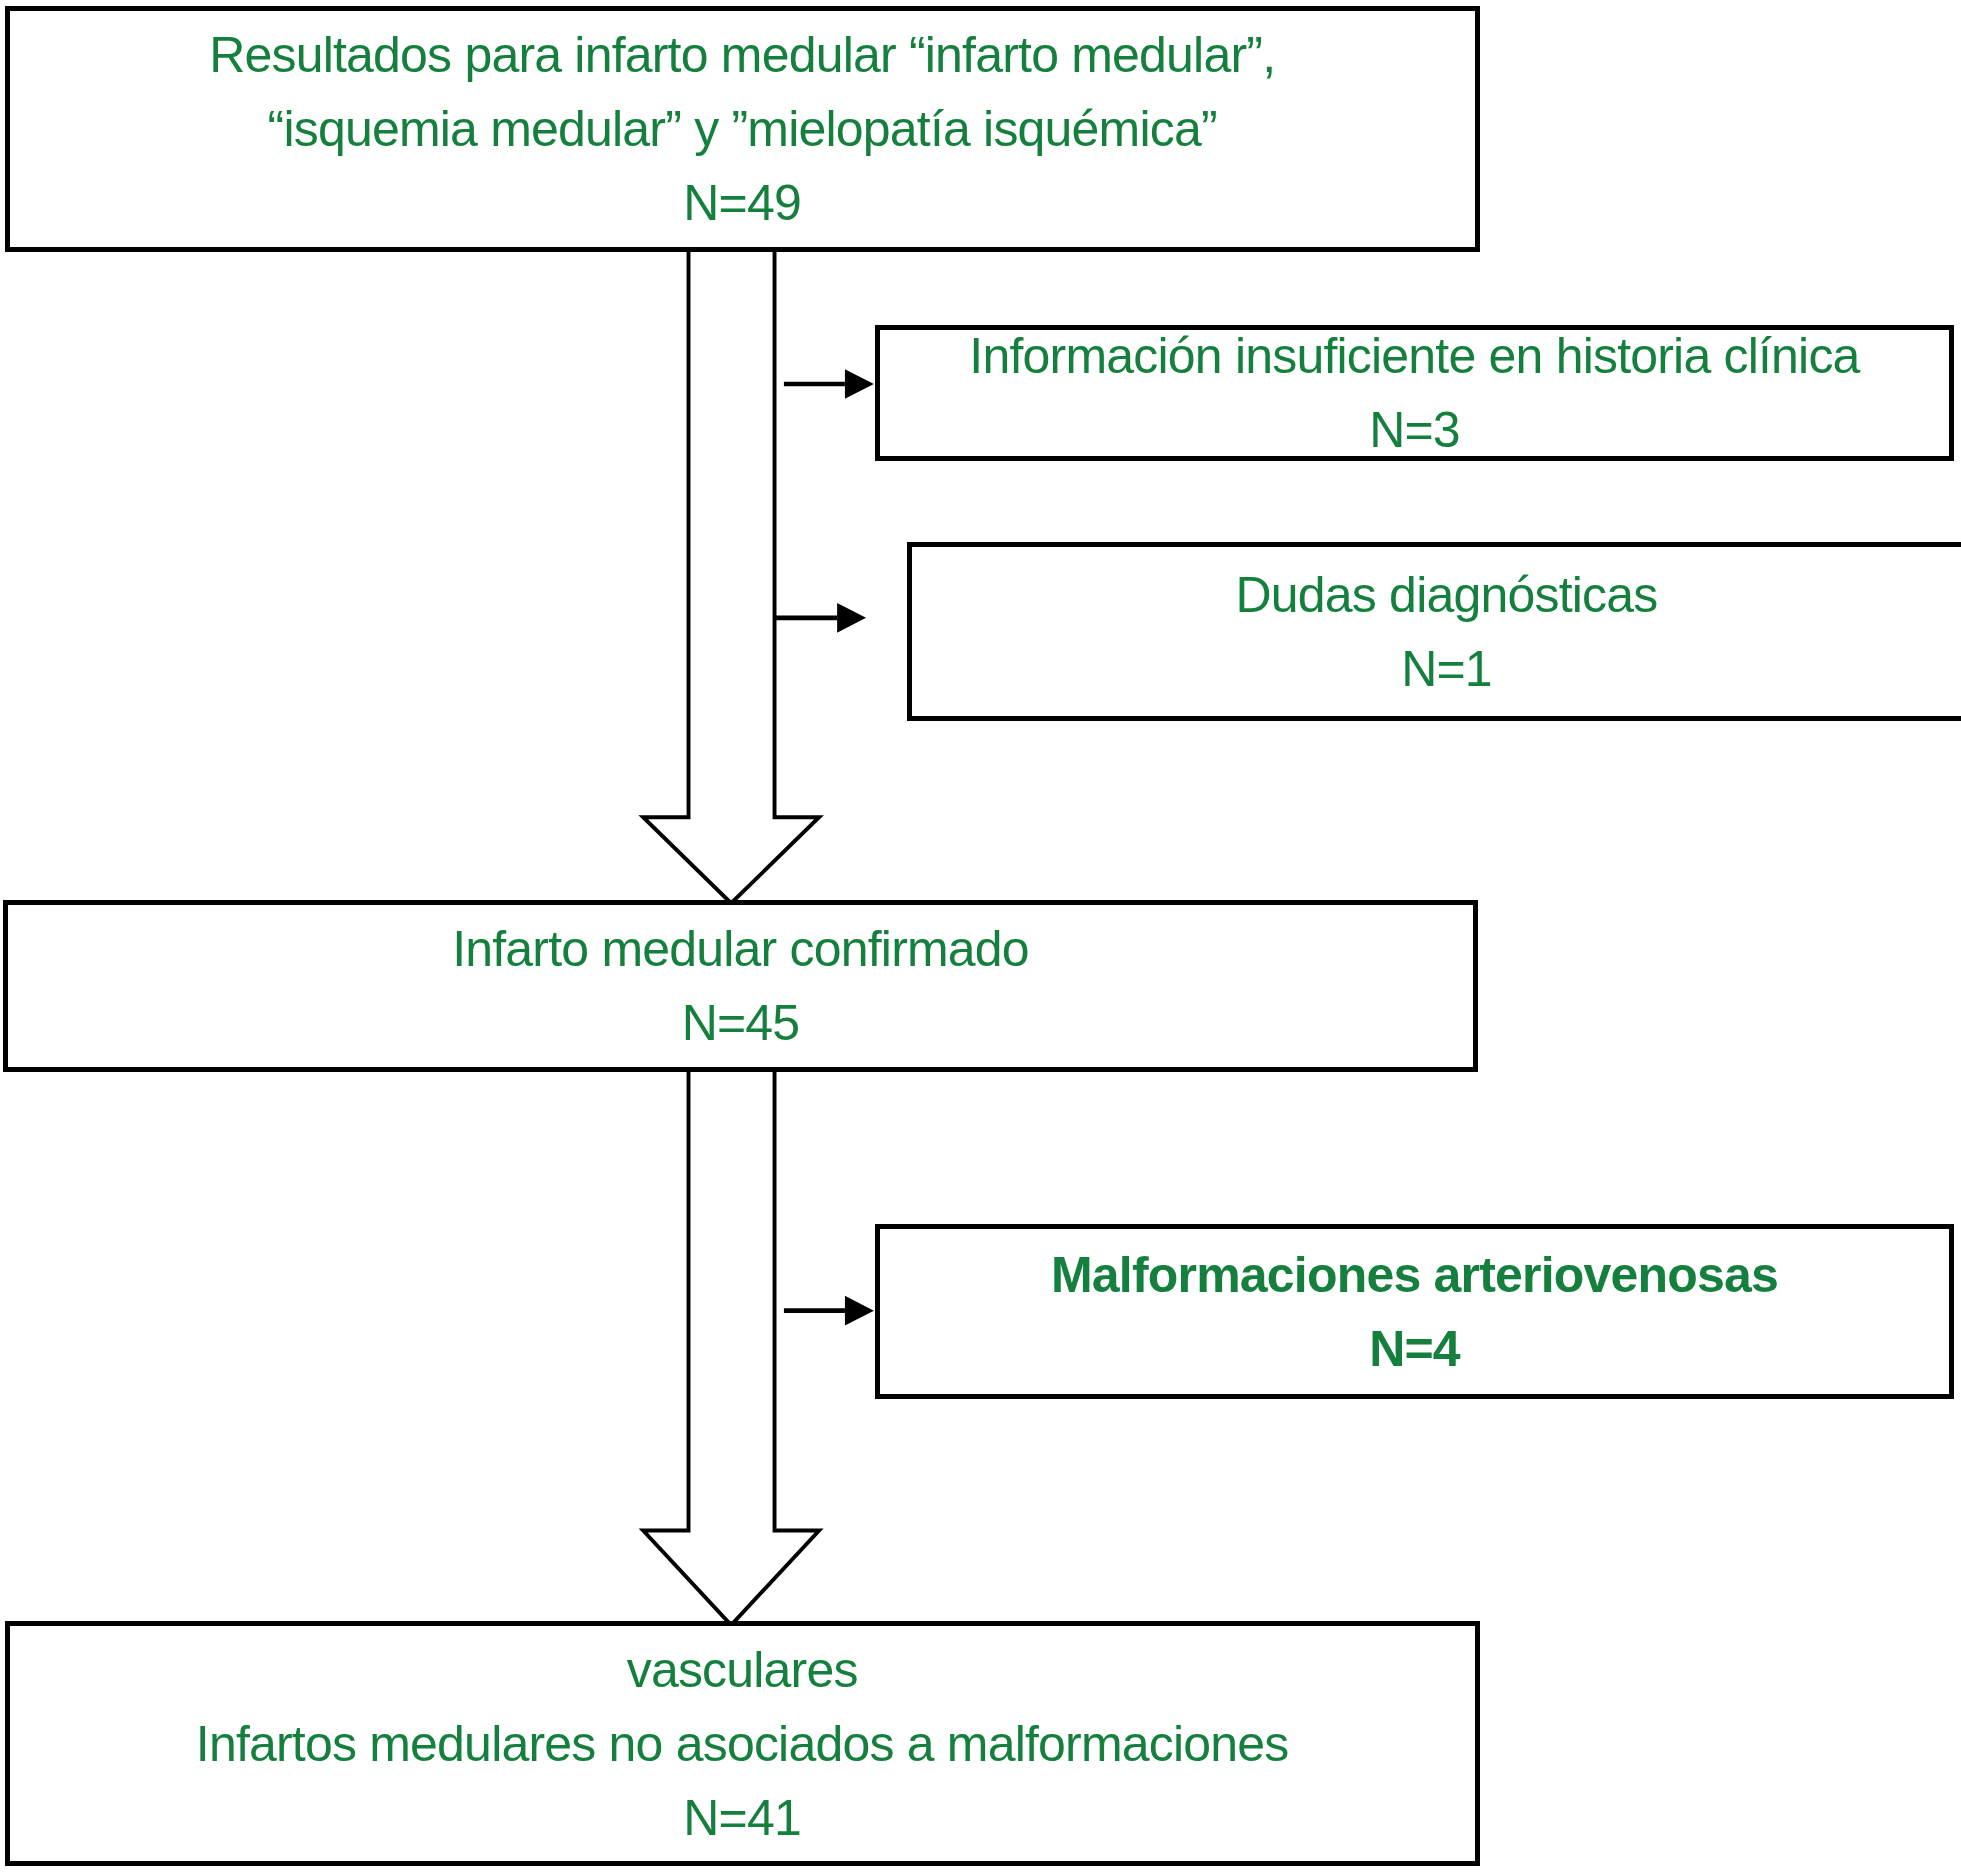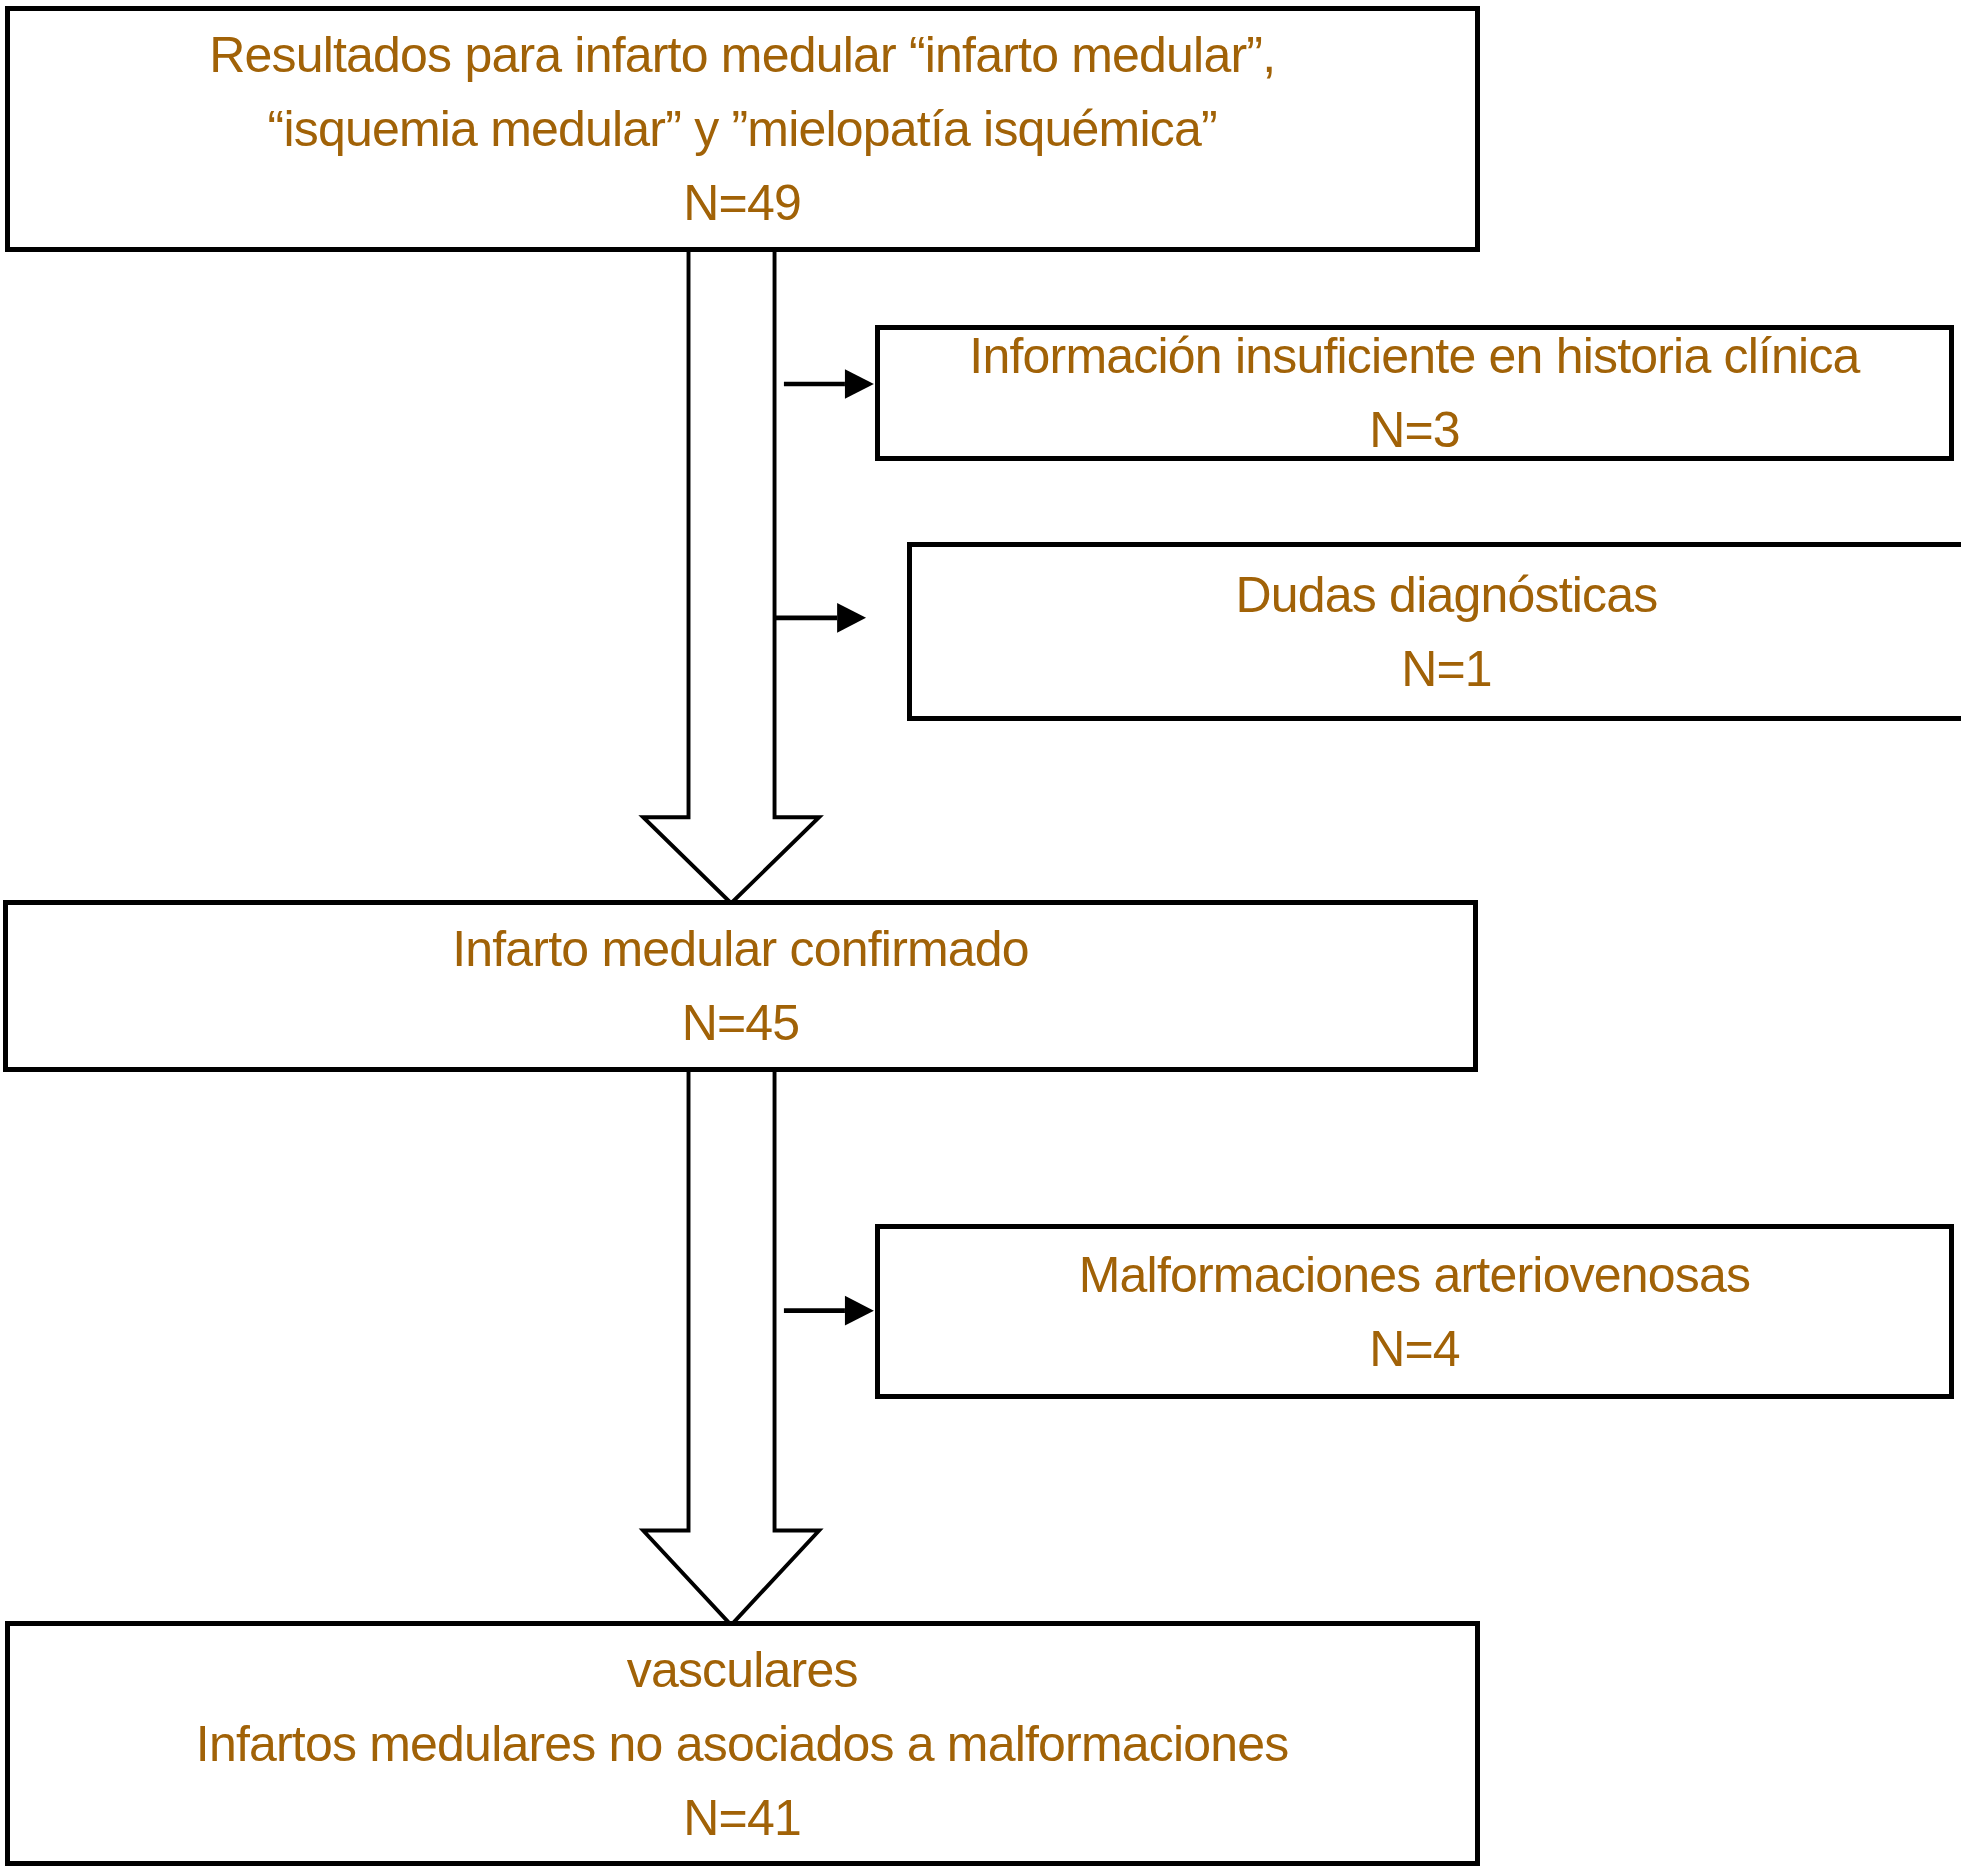--- a/index.html
+++ b/index.html
@@ -6,21 +6,21 @@
     margin: 0;
     padding: 0;
     background: #ffffff;
   }
   .canvas {
     position: relative;
     width: 1962px;
     height: 1873px;
     background: #ffffff;
     font-family: "Liberation Sans", sans-serif;
-    color: #a16207;
+    color: #15803d;
   }
   .arrow-layer {
     position: absolute;
     left: 0;
     top: 0;
     z-index: 0;
   }
   .box {
     position: absolute;
     box-sizing: border-box;
@@ -37,21 +37,21 @@
     letter-spacing: -0.8px;
   }
   .box .tline {
     white-space: nowrap;
   }
   
   .box-top    { left: 4.7px;    top: 6.3px;    width: 1475px; height: 246px; }
   .box-side1  { left: 875px; top: 325px;  width: 1079px; height: 136px; }
   .box-side2  { left: 875px; top: 542px;  width: 1079px; height: 179px; margin-left: 32px; }
   .box-mid    { left: 3px;    top: 900px; width: 1475px; height: 172px; }
-  .box-side3  { left: 875px; top: 1224px; width: 1079px; height: 175px; }
+  .box-side3  { left: 875px; top: 1224px; width: 1079px; height: 175px; font-weight: bold; }
   .box-bottom { left: 4.7px;    top: 1621px; width: 1475px; height: 245px; }
 </style>
 </head>
 <body>
 
 <div class="canvas">
 
   <svg class="arrow-layer" width="1962" height="1873" viewBox="0 0 2508 2395">
 
     <path d="M880 316 V1045 H822 L934.5 1155 L1047 1045 H990 V316" fill="#ffffff" stroke="#000000" stroke-width="5" stroke-linejoin="miter"></path>

